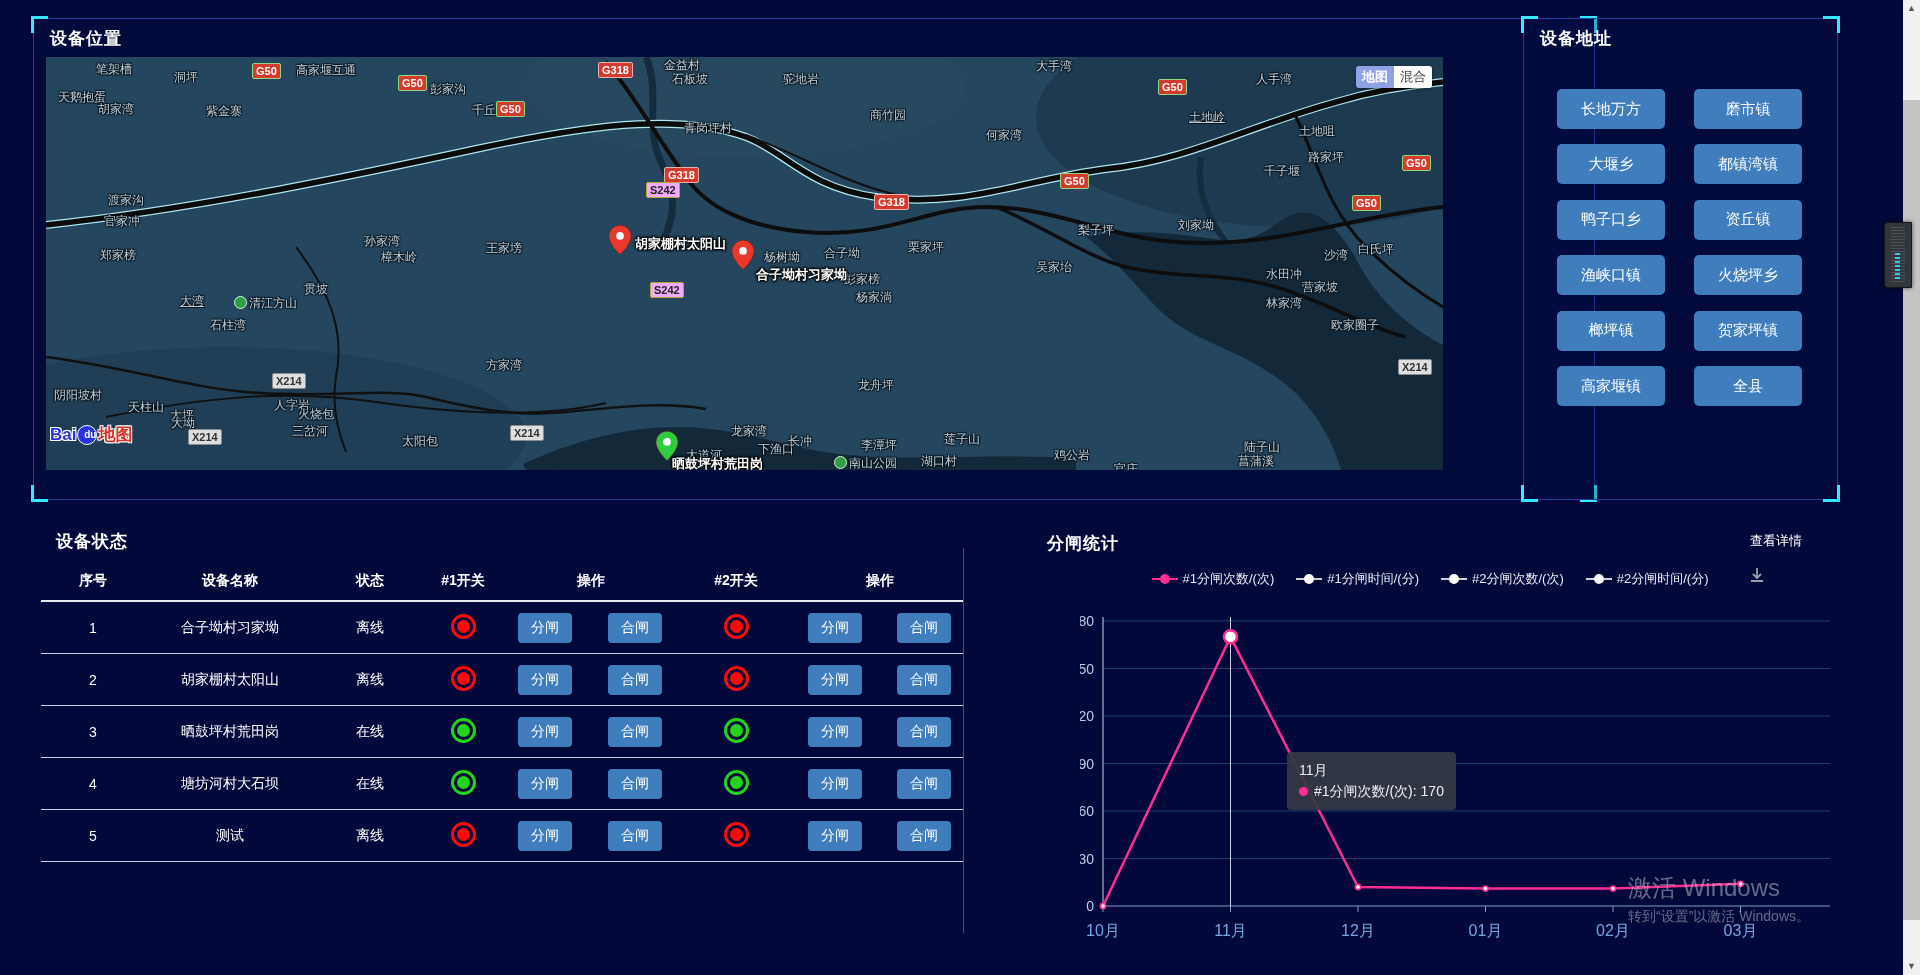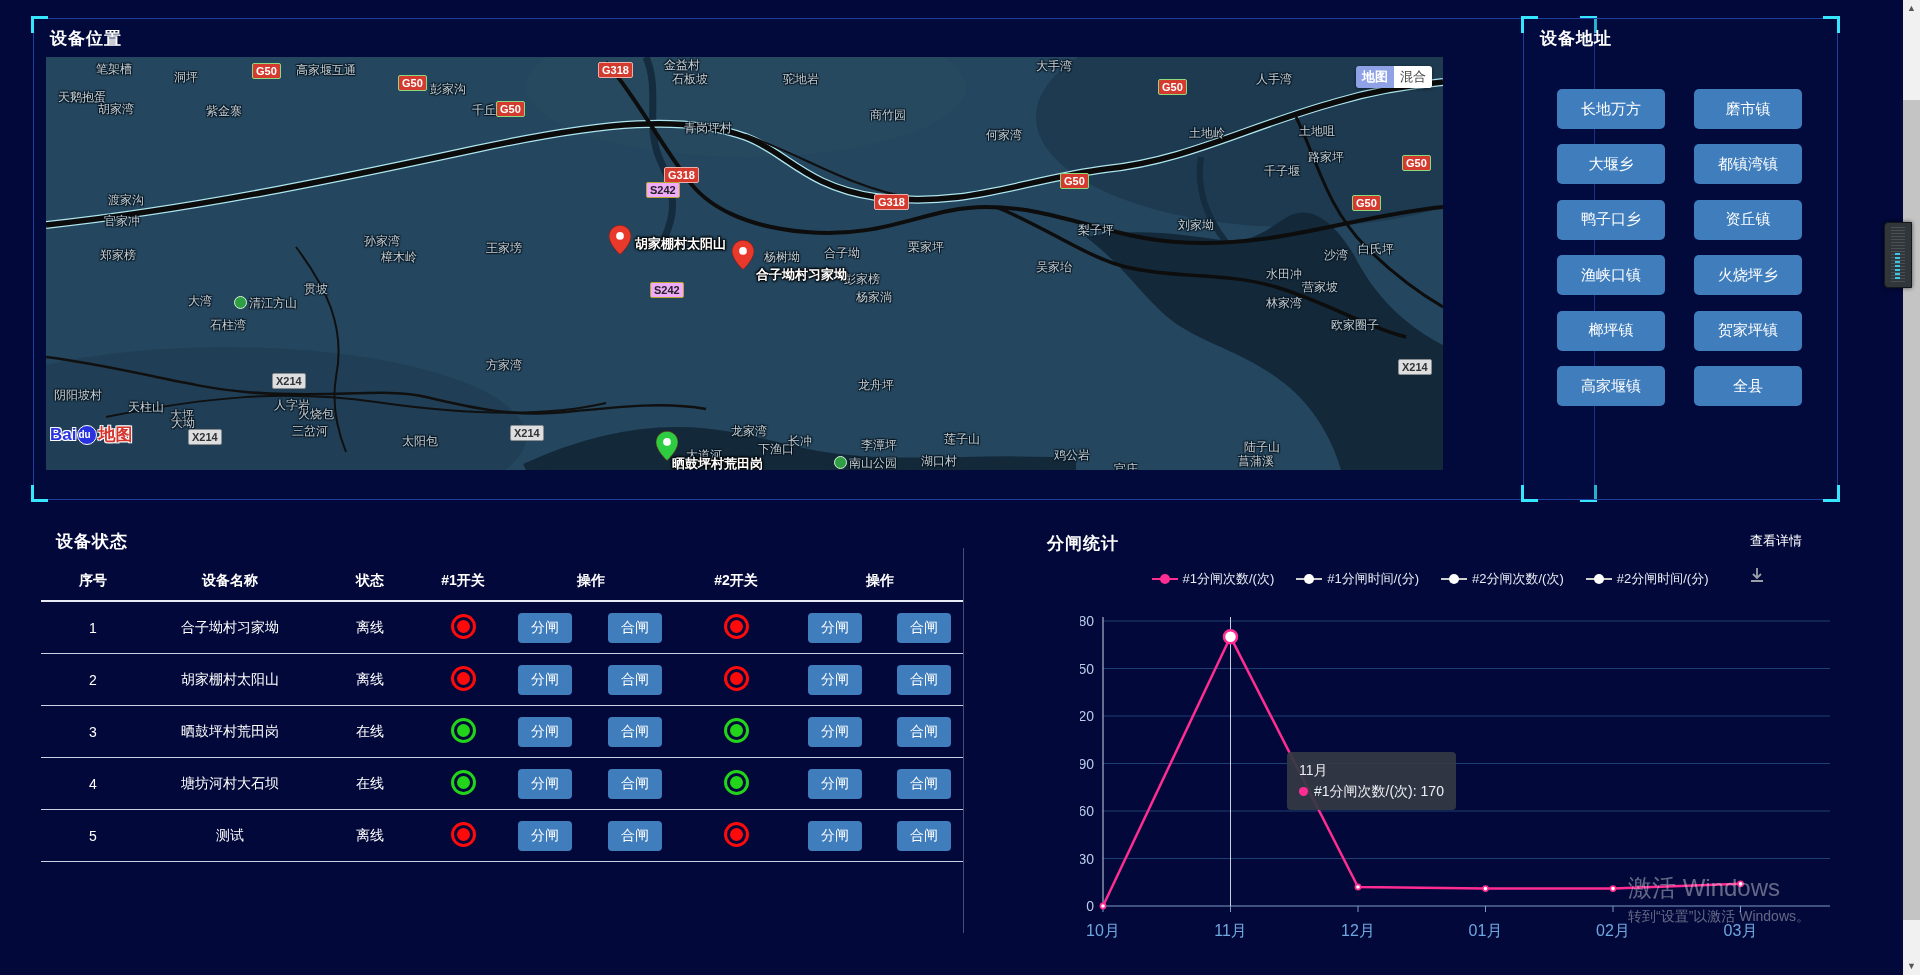--- a/index.html
+++ b/index.html
@@ -28,21 +28,21 @@
   .pin{position:absolute;width:22px;height:30px;}
   .pin-label{position:absolute;font-size:13px;font-weight:bold;color:#fff;white-space:nowrap;
      text-shadow:1px 1px 2px #000,-1px -1px 2px #000,1px -1px 2px #000,-1px 1px 2px #000;}
   #map-toggle{position:absolute;left:1310px;top:9px;height:22px;display:flex;border-radius:3px;overflow:hidden;
      box-shadow:0 1px 3px rgba(0,0,0,.5);font-size:13px;line-height:22px;text-align:center;}
   #map-toggle .seg{width:38px;}
   #map-toggle .seg.on{background:#8fa2e6;color:#fff;font-weight:bold;}
   #map-toggle .seg.off{background:#fff;color:#444;}
   #baidu-logo{position:absolute;left:4px;top:366px;font-size:17px;font-weight:bold;display:flex;align-items:center;}
   #baidu-logo .bai{color:#2932e1;text-shadow:1px 1px 0 #fff,-1px -1px 0 #fff,1px -1px 0 #fff,-1px 1px 0 #fff;}
-  #baidu-logo .paw{width:18px;height:18px;border-radius:50%;background:#2932e1;color:#fff;font-size:10px;line-height:18px;text-align:left;font-weight:bold;margin:0 1px;border:1px solid #fff;}
+  #baidu-logo .paw{width:18px;height:18px;border-radius:50%;background:#2932e1;color:#fff;font-size:10px;line-height:18px;text-align:right;font-weight:bold;margin:0 1px;border:1px solid #fff;}
   #baidu-logo .mp{color:#d5332b;text-shadow:1px 1px 0 #fff,-1px -1px 0 #fff,1px -1px 0 #fff,-1px 1px 0 #fff;}
   #map-copyright{position:absolute;left:0;top:393px;width:508px;height:20px;line-height:20px;
      background:rgba(208,213,220,.88);color:#222;font-size:12px;padding-left:4px;white-space:nowrap;}
 
   
   .addr-btn{position:absolute;width:108px;height:40px;background:#3f7dbd;border-radius:5px;
      color:#fff;font-size:15px;display:flex;align-items:center;justify-content:center;cursor:pointer;}
 
   
   #status-table{position:absolute;left:8px;top:42px;width:922px;}
@@ -133,42 +133,42 @@
         <div class="map-label" style="left: 626px; top: 14px;">石板坡</div>
         <div class="map-label" style="left: 737px; top: 14px;">驼地岩</div>
         <div class="map-label" style="left: 990px; top: 1px;">大手湾</div>
         <div class="map-label" style="left: 1210px; top: 14px;">人手湾</div>
         <div class="map-label" style="left: 1253px; top: 66px;">土地咀</div>
         <div class="map-label" style="left: 1262px; top: 92px;">路家坪</div>
         <div class="map-label" style="left: 1218px; top: 106px;">千子堰</div>
         <div class="map-label" style="left: 638px; top: 63px;">青岗坪村</div>
         <div class="map-label" style="left: 824px; top: 50px;">商竹园</div>
         <div class="map-label" style="left: 940px; top: 70px;">何家湾</div>
-        <div class="map-label" style="left: 1143px; top: 68px;">土地岭</div>
+        <div class="map-label" style="left: 1143px; top: 52px; text-decoration: underline;">土地岭</div>
         <div class="map-label" style="left: 318px; top: 176px;">孙家湾</div>
         <div class="map-label" style="left: 335px; top: 192px;">樟木岭</div>
         <div class="map-label" style="left: 440px; top: 183px;">王家塝</div>
         <div class="map-label" style="left: 778px; top: 188px;">合子坳</div>
         <div class="map-label" style="left: 862px; top: 182px;">栗家坪</div>
         <div class="map-label" style="left: 718px; top: 192px;">杨树坳</div>
         <div class="map-label" style="left: 1032px; top: 165px;">梨子坪</div>
         <div class="map-label" style="left: 1132px; top: 160px;">刘家坳</div>
         <div class="map-label" style="left: 1312px; top: 184px;">白氏坪</div>
         <div class="map-label" style="left: 1220px; top: 209px;">水田冲</div>
         <div class="map-label" style="left: 990px; top: 202px;">吴家坮</div>
         <div class="map-label" style="left: 798px; top: 214px;">彭家榜</div>
         <div class="map-label" style="left: 810px; top: 232px;">杨家淌</div>
         <div class="map-label" style="left: 1278px; top: 190px;">沙湾</div>
         <div class="map-label" style="left: 1256px; top: 222px;">营家坡</div>
         <div class="map-label" style="left: 1285px; top: 260px;">欧家圈子</div>
         <div class="map-label" style="left: 1220px; top: 238px;">林家湾</div>
         <div class="map-label" style="left: 62px; top: 135px;">渡家沟</div>
         <div class="map-label" style="left: 58px; top: 156px;">官家冲</div>
         <div class="map-label" style="left: 54px; top: 190px;">郑家榜</div>
-        <div class="map-label" style="left: 142px; top: 236px;">大湾</div>
+        <div class="map-label" style="left: 134px; top: 236px; text-decoration: underline;">大湾</div>
         <div class="map-label" style="left: 188px; top: 238px;"><span class="poi-dot"></span>清江方山</div>
         <div class="map-label" style="left: 164px; top: 260px;">石柱湾</div>
         <div class="map-label" style="left: 258px; top: 224px;">贯坡</div>
         <div class="map-label" style="left: 8px; top: 330px;">阴阳坡村</div>
         <div class="map-label" style="left: 82px; top: 342px;">天柱山</div>
         <div class="map-label" style="left: 124px; top: 350px;">大坪</div>
         <div class="map-label" style="left: 228px; top: 340px;">人字岩</div>
         <div class="map-label" style="left: 252px; top: 349px;">火烧包</div>
         <div class="map-label" style="left: 125px; top: 358px;">大坳</div>
         <div class="map-label" style="left: 246px; top: 366px;">三岔河</div>

